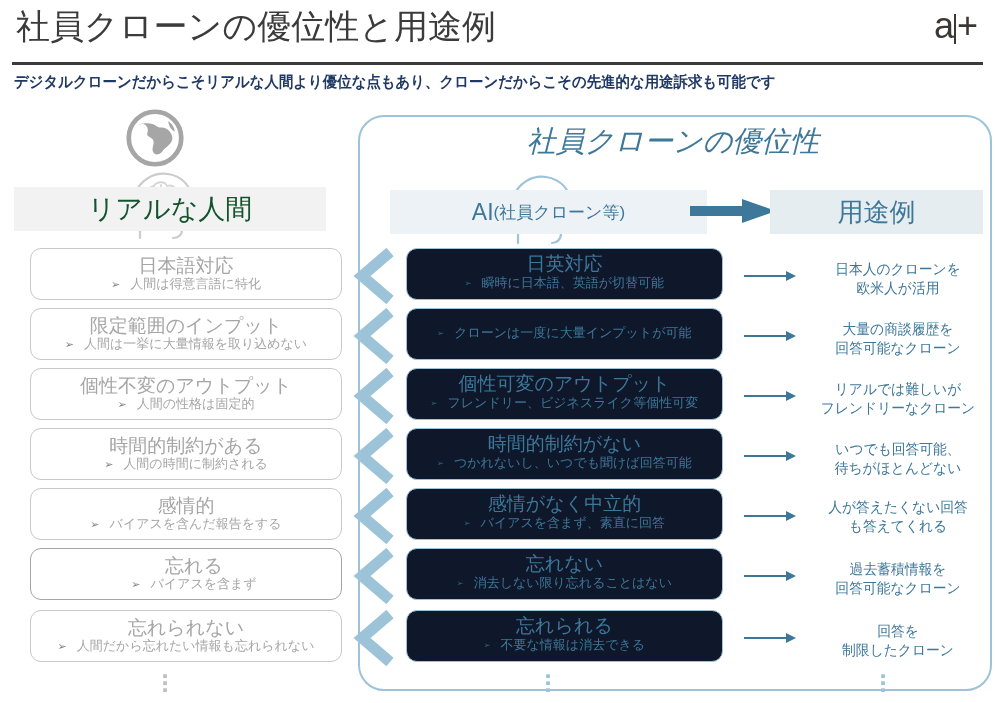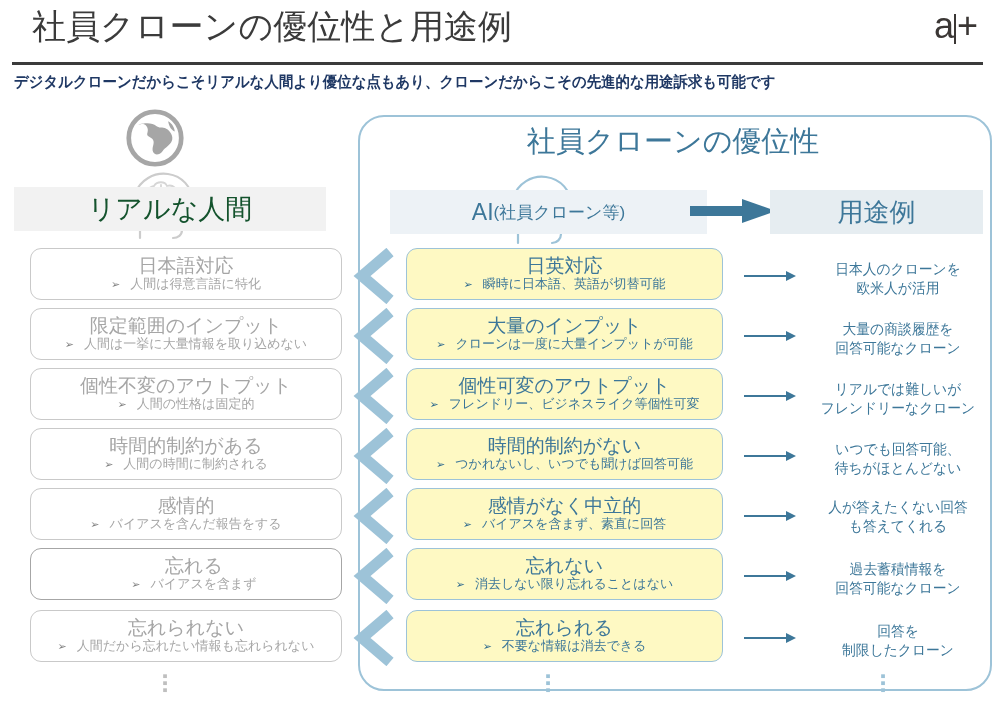--- a/index.html
+++ b/index.html
@@ -8,21 +8,20 @@
     font-family:"Liberation Sans","DejaVu Sans",sans-serif;
     overflow:hidden;position:relative;
   }
   .slide{position:absolute;inset:0;}
 
   
   .title{
     position:absolute;left:16px;top:4px;
     font-size:34px;color:#3b3b3b;letter-spacing:0px;
     white-space:nowrap;
-    margin-left:16px;
   }
   .logo{
     position:absolute;right:18px;top:8px;
     font-size:36px;color:#3b3735;letter-spacing:-1px;
     line-height:1;
   }
   .logo .bar{display:inline-block;width:2px;height:30px;background:#3b3735;
     vertical-align:-6px;margin:0 1px;}
   .rule{
     position:absolute;left:12px;top:62px;width:971px;height:3px;background:#3b3b3b;
@@ -33,21 +32,21 @@
     transform:scaleX(0.93);transform-origin:left center;white-space:nowrap;
   }
 
   
   .bigbox{
     position:absolute;left:358px;top:115px;width:630px;height:572px;
     border:2px solid #9dc3d8;border-radius:26px;background:transparent;
   }
   .bigbox-title{
     position:absolute;left:358px;top:122px;width:630px;
-    text-align:center;font-size:29px;color:#3d7799;
+    text-align:center;font-size:29px;color:#3d7799;font-style:italic;
   }
 
   
   .band{
     position:absolute;height:44px;display:flex;align-items:center;justify-content:center;
   }
   .band-left{left:14px;top:187px;width:312px;background:#f2f2f2;
     font-size:27px;color:#14532d;}
   .band-mid{left:390px;top:190px;width:317px;background:#edf2f6;
     font-size:23px;color:#3d7799;}
@@ -72,23 +71,23 @@
     box-sizing:border-box;
     display:flex;flex-direction:column;align-items:center;justify-content:center;
   }
   .lbox.strong{border-color:#a6a6a6;padding-left:16px;}
   .lbox .h{font-size:19px;color:#a6a6a6;line-height:1.05;}
   .lbox .s{font-size:13px;color:#a6a6a6;line-height:1.15;margin-top:1px;
     display:flex;align-items:center;gap:10px;}
 
   .mbox{
     position:absolute;left:390px;width:317px;height:52px;
-    border:1.6px solid #9dc3d8;border-radius:11px;background:#fef9c3;
+    border:1.6px solid #9dc3d8;border-radius:11px;background:#0f172a;
     box-sizing:border-box;
-    display:flex;flex-direction:column;align-items:center;justify-content:center;
+    display:flex;flex-direction:column;align-items:center;justify-content:center;font-family:Liberation Mono, monospace;
   }
   .mbox .h{font-size:19px;color:#3d7799;line-height:1.05;}
   .mbox .s{font-size:13px;color:#3d7799;line-height:1.15;margin-top:1px;
     display:flex;align-items:center;gap:10px;}
 
   .bullet{color:#808080;font-size:11px;}
   .mbox .bullet{color:#2e6a8e;}
 
   .chev{position:absolute;left:336px;width:46px;height:56px;}
 
@@ -224,21 +223,20 @@
       <div class="h">限定範囲のインプット</div>
       <div class="s">
         <span class="bullet">➢</span>
         <span>人間は一挙に大量情報を取り込めない</span>
       </div>
     </div>
     <svg class="chev" viewBox="0 0 46 56">
       <polyline points="38,4 10,28 38,52" fill="none" stroke="#9dc3d8" stroke-width="11"></polyline>
     </svg>
     <div class="mbox">
-      <div class="h">大量のインプット</div>
       <div class="s">
         <span class="bullet">➢</span>
         <span>クローンは一度に大量インプットが可能</span>
       </div>
     </div>
     <svg class="rarrow" style="top:21px" viewBox="0 0 52 14">
       <line x1="0" y1="7" x2="44" y2="7" stroke="#3d7799" stroke-width="1.8"></line>
       <polygon points="42,2 52,7 42,12" fill="#3d7799"></polygon>
     </svg>
     <div class="rtext" style="top:12px">

